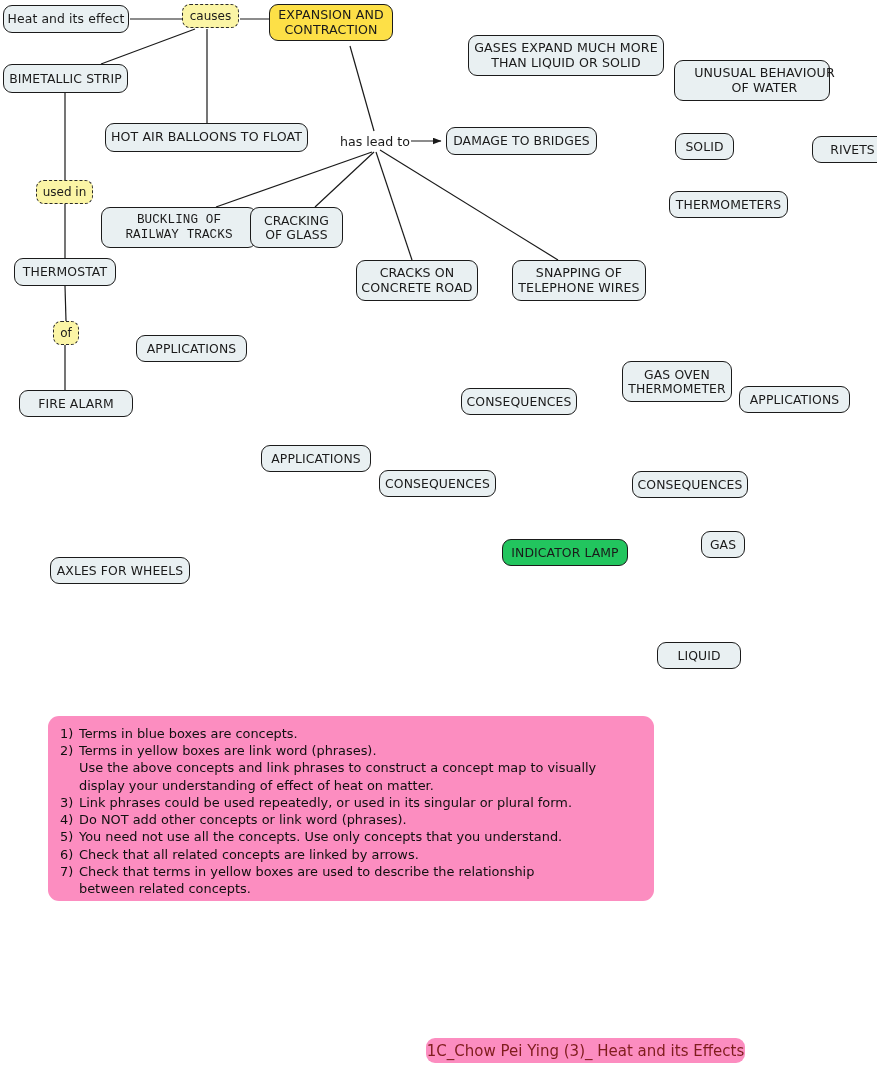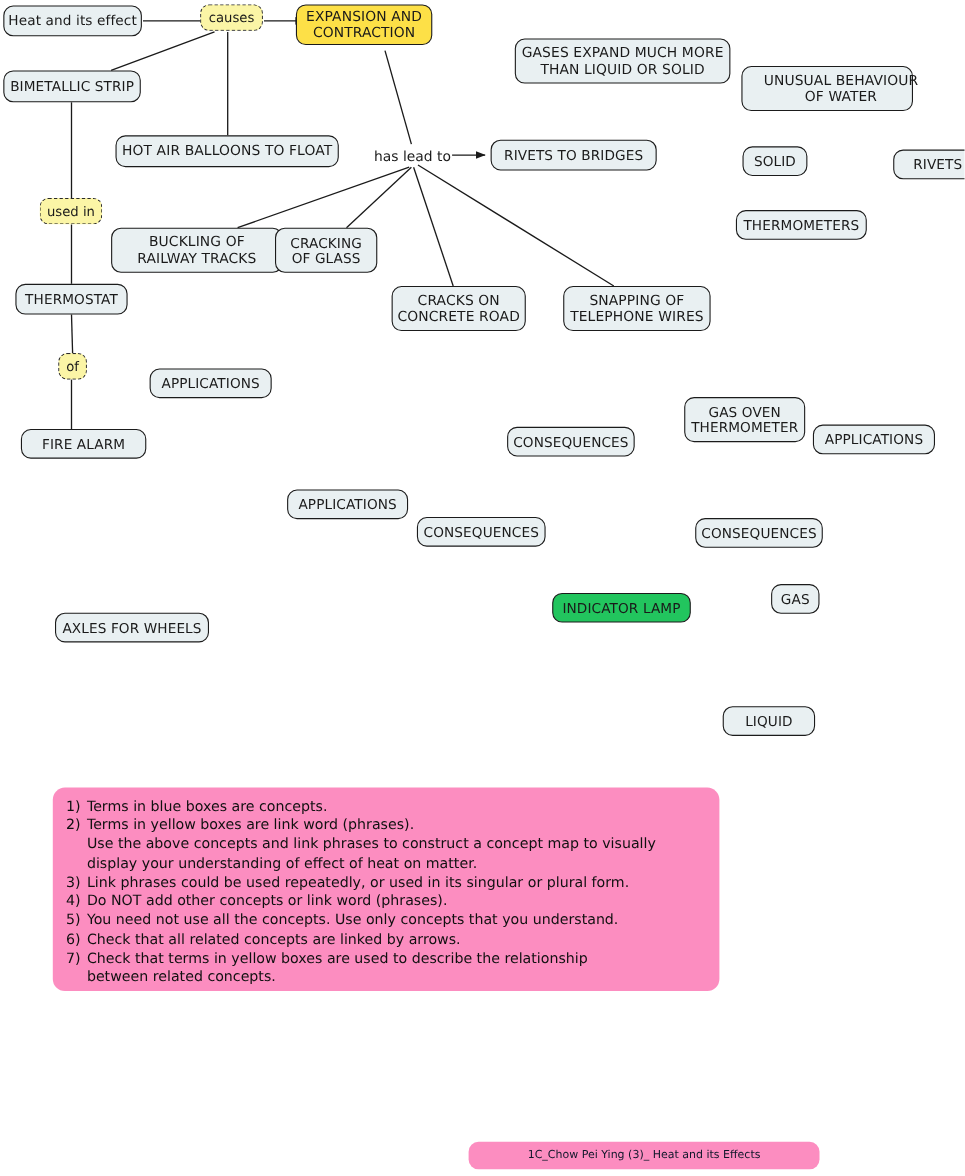--- a/index.html
+++ b/index.html
@@ -94,22 +94,22 @@
   }
   .instructions .txt {
     flex: 1 1 auto;
     white-space: pre-line;
   }
   .footer-tag {
     position: absolute;
     box-sizing: border-box;
     background: #fc8dc0;
     border-radius: 9px;
-    color: #0f172a;
-    font-size: 10px;
+    color: #7f1d1d;
+    font-size: 15px;
     display: flex;
     align-items: center;
     justify-content: center;
     white-space: pre;
     padding: 0 12px;
   }
 </style>
 </head>
 <body>
 
@@ -142,25 +142,25 @@
   <div id="concept-layer">
       <div class="node" style="left: 3px; top: 5px; width: 126px; height: 28px; background: rgb(233, 240, 242); border-color: rgb(27, 27, 27);">Heat and its effect</div>
       <div class="node sentence" style="left: 269px; top: 4px; width: 124px; height: 37px; background: #fde047; border-color: rgb(27, 27, 27);">EXPANSION AND
 CONTRACTION</div>
       <div class="node sentence" style="left: 468px; top: 35px; width: 196px; height: 41px; background: rgb(233, 240, 242); border-color: rgb(27, 27, 27);">GASES EXPAND MUCH MORE
 THAN LIQUID OR SOLID</div>
       <div class="node sentence" style="left: 674px; top: 60px; width: 156px; height: 41px; background: rgb(233, 240, 242); border-color: rgb(27, 27, 27); padding-left: 32px;">UNUSUAL BEHAVIOUR
 OF WATER</div>
       <div class="node" style="left: 3px; top: 64px; width: 125px; height: 29px; background: rgb(233, 240, 242); border-color: rgb(27, 27, 27);">BIMETALLIC STRIP</div>
       <div class="node sentence" style="left: 105px; top: 123px; width: 203px; height: 29px; background: rgb(233, 240, 242); border-color: rgb(27, 27, 27);">HOT AIR BALLOONS TO FLOAT</div>
-      <div class="node" style="left: 446px; top: 127px; width: 151px; height: 28px; background: rgb(233, 240, 242); border-color: rgb(27, 27, 27);">RIVETS TO BRIDGES</div>
+      <div class="node" style="left: 446px; top: 127px; width: 151px; height: 28px; background: rgb(233, 240, 242); border-color: rgb(27, 27, 27);">DAMAGE TO BRIDGES</div>
       <div class="node" style="left: 675px; top: 133px; width: 59px; height: 27px; background: rgb(233, 240, 242); border-color: rgb(27, 27, 27);">SOLID</div>
       <div class="node" style="left: 812px; top: 136px; width: 81px; height: 27px; background: rgb(233, 240, 242); border-color: rgb(27, 27, 27);">RIVETS</div>
       <div class="node" style="left: 669px; top: 191px; width: 119px; height: 27px; background: rgb(233, 240, 242); border-color: rgb(27, 27, 27);">THERMOMETERS</div>
-      <div class="node sentence" style="left: 101px; top: 207px; width: 156px; height: 41px; background: rgb(233, 240, 242); border-color: rgb(27, 27, 27);">BUCKLING OF
+      <div class="node sentence" style="left: 101px; top: 207px; width: 156px; height: 41px; background: rgb(233, 240, 242); border-color: rgb(27, 27, 27); font-family: Liberation Mono, monospace;">BUCKLING OF
 RAILWAY TRACKS</div>
       <div class="node" style="left: 250px; top: 207px; width: 93px; height: 41px; background: rgb(233, 240, 242); border-color: rgb(27, 27, 27);">CRACKING
 OF GLASS</div>
       <div class="node" style="left: 14px; top: 258px; width: 102px; height: 28px; background: rgb(233, 240, 242); border-color: rgb(27, 27, 27);">THERMOSTAT</div>
       <div class="node sentence" style="left: 356px; top: 260px; width: 122px; height: 41px; background: rgb(233, 240, 242); border-color: rgb(27, 27, 27);">CRACKS ON
 CONCRETE ROAD</div>
       <div class="node sentence" style="left: 512px; top: 260px; width: 134px; height: 41px; background: rgb(233, 240, 242); border-color: rgb(27, 27, 27);">SNAPPING OF
 TELEPHONE WIRES</div>
       <div class="node" style="left: 136px; top: 335px; width: 111px; height: 27px; background: rgb(233, 240, 242); border-color: rgb(27, 27, 27);">APPLICATIONS</div>
       <div class="node" style="left: 622px; top: 361px; width: 110px; height: 41px; background: rgb(233, 240, 242); border-color: rgb(27, 27, 27);">GAS OVEN

